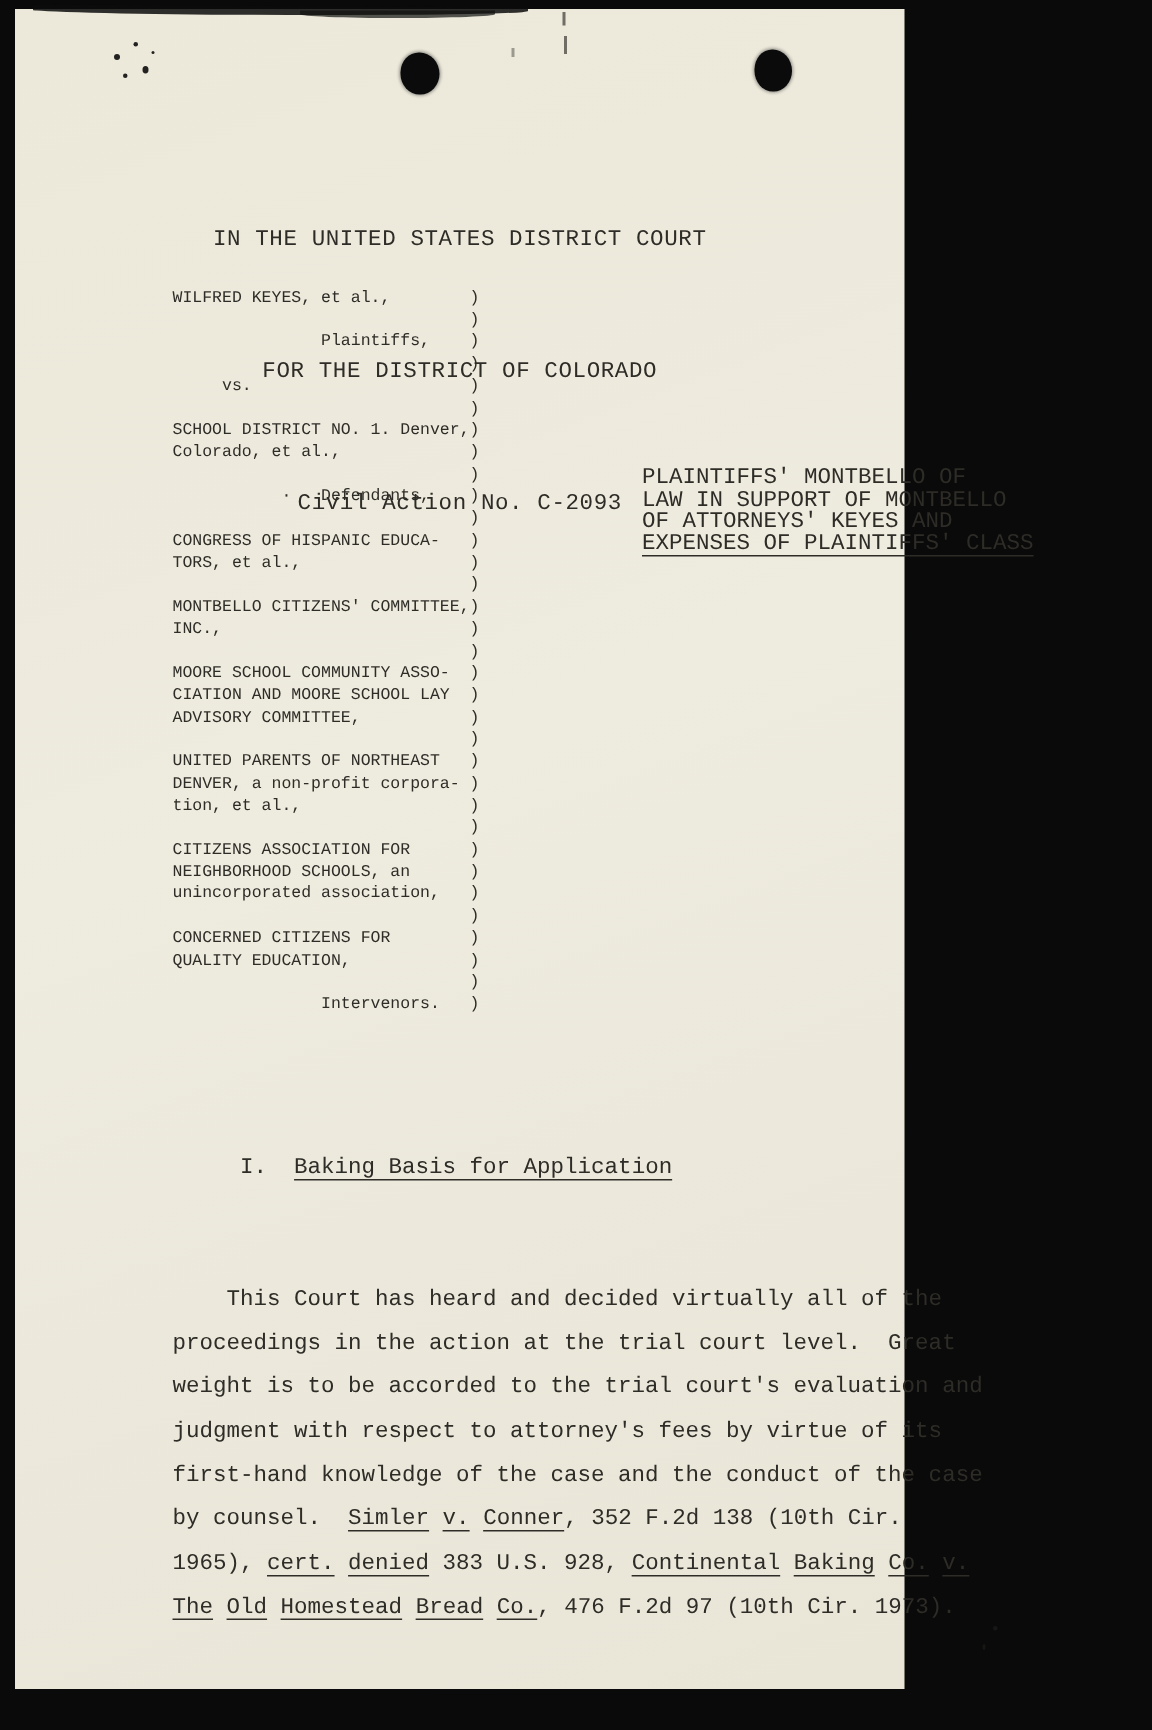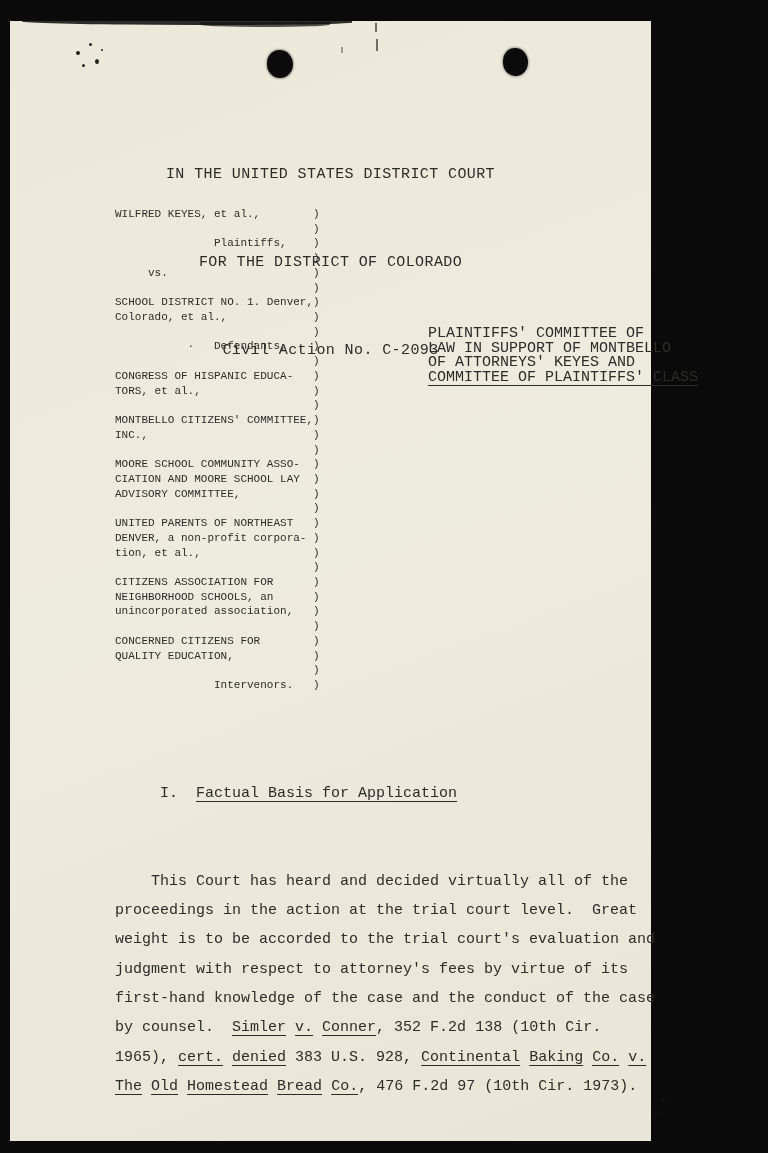--- a/index.html
+++ b/index.html
@@ -2,21 +2,21 @@
 <html><head>
 <meta charset="utf-8">
 <style>
   html,body{margin:0;padding:0;}
   body{
     width:768px;height:1153px;position:relative;overflow:hidden;
     background:#0a0a0a;
     font-family:"Liberation Mono","DejaVu Sans Mono",monospace;
   }
   .paper{
-    position:absolute;left:10px;top:21px;width:641px;height:1120px;
+    position:absolute;left:10px;top:6px;width:593px;height:1120px;
     background:linear-gradient(160deg,#ece9da 0%,#eeebdf 45%,#e9e6d8 100%);
     color:#2e2c27;
   }
   .edge-smudge{
     position:absolute;left:12px;top:-2px;width:330px;height:6px;
     background:#0c0c0c;opacity:.85;transform:rotate(.35deg);
     border-radius:0 0 60% 40%;
   }
   .edge-smudge2{
     position:absolute;left:190px;top:1px;width:130px;height:5px;
@@ -76,20 +76,20 @@
   <div class="speck" style="left:645px;top:1090px;width:2px;height:4px;opacity:.5;"></div>
 
   <div class="header-block">
     <div>IN THE UNITED STATES DISTRICT COURT</div>
     <div>FOR THE DISTRICT OF COLORADO</div>
     <div>Civil Action No. C-2093</div>
   </div>
 
   <div class="caption-block"><div class="mono-line">WILFRED KEYES, et al.,        )</div><div class="mono-line">                              )</div><div class="mono-line">               Plaintiffs,    )</div><div class="mono-line">                              )</div><div class="mono-line">     vs.                      )</div><div class="mono-line">                              )</div><div class="mono-line">SCHOOL DISTRICT NO. 1. Denver,)</div><div class="mono-line">Colorado, et al.,             )</div><div class="mono-line">                              )</div><div class="mono-line">           ·   Defendants,    )</div><div class="mono-line">                              )</div><div class="mono-line">CONGRESS OF HISPANIC EDUCA-   )</div><div class="mono-line">TORS, et al.,                 )</div><div class="mono-line">                              )</div><div class="mono-line">MONTBELLO CITIZENS' COMMITTEE,)</div><div class="mono-line">INC.,                         )</div><div class="mono-line">                              )</div><div class="mono-line">MOORE SCHOOL COMMUNITY ASSO-  )</div><div class="mono-line">CIATION AND MOORE SCHOOL LAY  )</div><div class="mono-line">ADVISORY COMMITTEE,           )</div><div class="mono-line">                              )</div><div class="mono-line">UNITED PARENTS OF NORTHEAST   )</div><div class="mono-line">DENVER, a non-profit corpora- )</div><div class="mono-line">tion, et al.,                 )</div><div class="mono-line">                              )</div><div class="mono-line">CITIZENS ASSOCIATION FOR      )</div><div class="mono-line">NEIGHBORHOOD SCHOOLS, an      )</div><div class="mono-line">unincorporated association,   )</div><div class="mono-line">                              )</div><div class="mono-line">CONCERNED CITIZENS FOR        )</div><div class="mono-line">QUALITY EDUCATION,            )</div><div class="mono-line">                              )</div><div class="mono-line">               Intervenors.   )</div></div>
 
-  <div class="memo-block"><div class="mono-line">PLAINTIFFS' COMMITTEE OF</div><div class="mono-line">LAW IN SUPPORT OF MONTBELLO</div><div class="mono-line">OF ATTORNEYS' KEYES AND</div><div class="mono-line u">COMMITTEE OF PLAINTIFFS' CLASS</div></div>
+  <div class="memo-block"><div class="mono-line">PLAINTIFFS' MONTBELLO OF</div><div class="mono-line">LAW IN SUPPORT OF MONTBELLO</div><div class="mono-line">OF ATTORNEYS' KEYES AND</div><div class="mono-line u">EXPENSES OF PLAINTIFFS' CLASS</div></div>
 
   <div class="body-block">
-    <div class="body-line"><span>     </span><span>I.</span><span>  </span><span class="u">Factual Basis for Application</span></div>
+    <div class="body-line"><span>     </span><span>I.</span><span>  </span><span class="u">Baking Basis for Application</span></div>
     <div id="para-lines"><div class="body-line"><span>    This Court has heard and decided virtually all of the</span></div><div class="body-line"><span>proceedings in the action at the trial court level.  Great</span></div><div class="body-line"><span>weight is to be accorded to the trial court's evaluation and</span></div><div class="body-line"><span>judgment with respect to attorney's fees by virtue of its</span></div><div class="body-line"><span>first-hand knowledge of the case and the conduct of the case</span></div><div class="body-line"><span>by counsel.  </span><span class="u">Simler</span><span> </span><span class="u">v.</span><span> </span><span class="u">Conner</span><span>, 352 F.2d 138 (10th Cir.</span></div><div class="body-line"><span>1965), </span><span class="u">cert.</span><span> </span><span class="u">denied</span><span> 383 U.S. 928, </span><span class="u">Continental</span><span> </span><span class="u">Baking</span><span> </span><span class="u">Co.</span><span> </span><span class="u">v.</span></div><div class="body-line"><span class="u">The</span><span> </span><span class="u">Old</span><span> </span><span class="u">Homestead</span><span> </span><span class="u">Bread</span><span> </span><span class="u">Co.</span><span>, 476 F.2d 97 (10th Cir. 1973).</span></div></div>
   </div>
 
 </div>
 
 </body></html>

